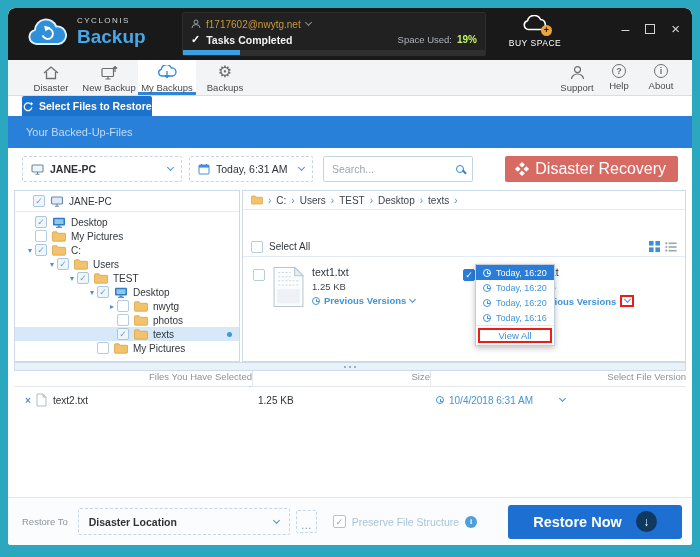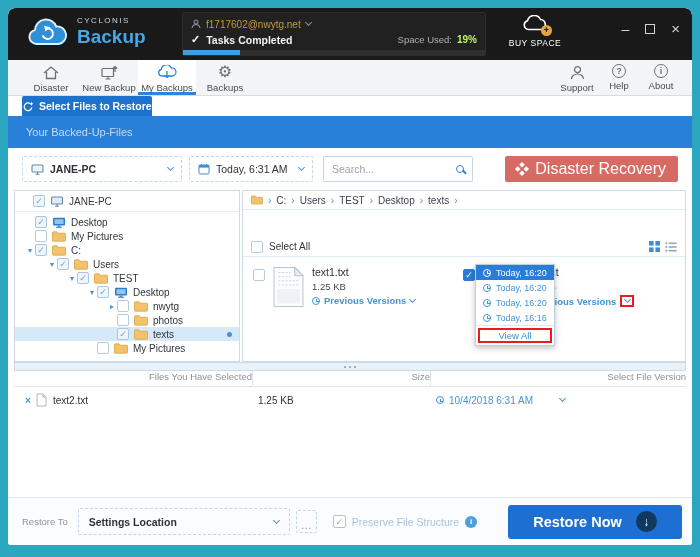--- a/index.html
+++ b/index.html
@@ -566,21 +566,21 @@
         <span class="clk"></span>
         <span>10/4/2018 6:31 AM</span>
         <span class="chev"></span>
       </div>
     </div>
   </div>
 
   <div class="footer">
     <span class="rt-label">Restore To</span>
     <div class="locbox">
-      <span class="locval">Settings Location</span>
+      <span class="locval">Disaster Location</span>
       <span class="chev"></span>
     </div>
     <div class="morebox">…</div>
     <div class="preserve">
       <span class="cb gray13 on"></span>
       <span class="pres-label">Preserve File Structure</span>
       <span class="info-ic">i</span>
     </div>
     <div class="restorebtn">
       <span class="rb-label">Restore Now</span>

